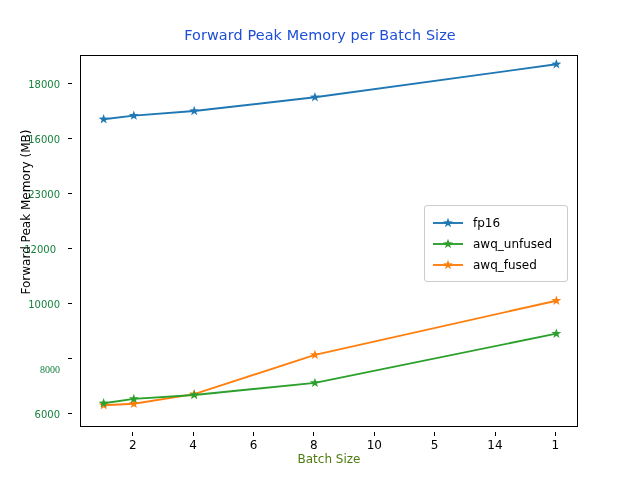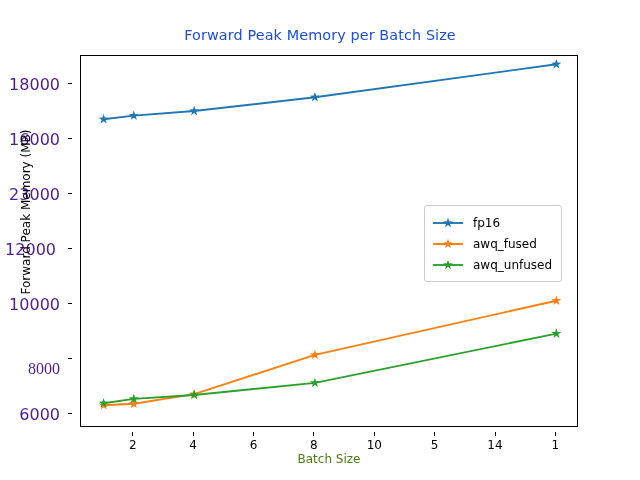--- a/index.html
+++ b/index.html
@@ -44,22 +44,22 @@
     left: 0;
     top: 0;
     width: 498px;
     height: 372px;
     overflow: visible;
   }
   .ytick-label {
     position: absolute;
     right: 0;
     text-align: right;
-    font-size: 16px;
-    color: #4c1d95;
+    font-size: 10px;
+    color: #15803d;
     white-space: nowrap;
     transform: translateY(-50%);
   }
   #ytick-labels {
     position: absolute;
     left: 0px;
     top: 55px;
     width: 72px;
     height: 372px;
   }
@@ -99,21 +99,21 @@
     transform: rotate(-90deg);
     transform-origin: center center;
   }
   #legend {
     position: absolute;
     left: 424px;
     top: 205px;
     background: #ffffff;
     border: 0.8px solid #cccccc;
     border-radius: 3px;
-    padding: 6px 9px 6px 7px;
+    padding: 6px 15px 6px 7px;
     box-sizing: border-box;
   }
   .legend-row {
     display: flex;
     align-items: center;
     height: 21px;
   }
   .legend-swatch {
     width: 32px;
     height: 16px;
@@ -209,27 +209,27 @@
   <div id="legend">
       <div class="legend-row">
         <svg class="legend-swatch" viewBox="0 0 32 16">
           <line x1="1" y1="8" x2="31" y2="8" stroke="#1f77b4" stroke-width="1.9"></line>
           <path d="M16.00,2.80L17.22,6.32L20.95,6.39L17.98,8.64L19.06,12.21L16.00,10.08L12.94,12.21L14.02,8.64L11.05,6.39L14.78,6.32Z" fill="#1f77b4"></path>
         </svg>
         <span class="legend-text">fp16</span>
       </div>
       <div class="legend-row">
         <svg class="legend-swatch" viewBox="0 0 32 16">
+          <line x1="1" y1="8" x2="31" y2="8" stroke="#2ca02c" stroke-width="1.9"></line>
+          <path d="M16.00,2.80L17.22,6.32L20.95,6.39L17.98,8.64L19.06,12.21L16.00,10.08L12.94,12.21L14.02,8.64L11.05,6.39L14.78,6.32Z" fill="#2ca02c"></path>
+        </svg>
+        <span class="legend-text">awq_unfused</span>
+      </div>
+      <div class="legend-row">
+        <svg class="legend-swatch" viewBox="0 0 32 16">
           <line x1="1" y1="8" x2="31" y2="8" stroke="#ff7f0e" stroke-width="1.9"></line>
           <path d="M16.00,2.80L17.22,6.32L20.95,6.39L17.98,8.64L19.06,12.21L16.00,10.08L12.94,12.21L14.02,8.64L11.05,6.39L14.78,6.32Z" fill="#ff7f0e"></path>
         </svg>
         <span class="legend-text">awq_fused</span>
       </div>
-      <div class="legend-row">
-        <svg class="legend-swatch" viewBox="0 0 32 16">
-          <line x1="1" y1="8" x2="31" y2="8" stroke="#2ca02c" stroke-width="1.9"></line>
-          <path d="M16.00,2.80L17.22,6.32L20.95,6.39L17.98,8.64L19.06,12.21L16.00,10.08L12.94,12.21L14.02,8.64L11.05,6.39L14.78,6.32Z" fill="#2ca02c"></path>
-        </svg>
-        <span class="legend-text">awq_unfused</span>
-      </div>
     </div>
 
 </div>
 
 </body></html>

